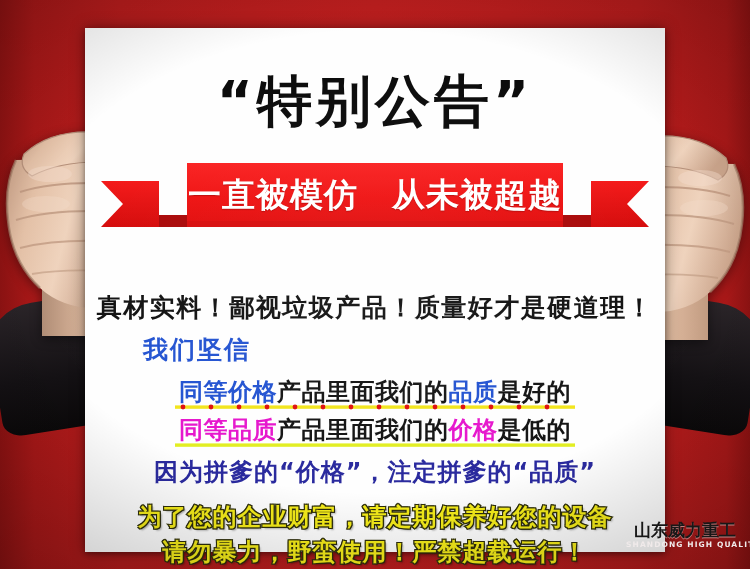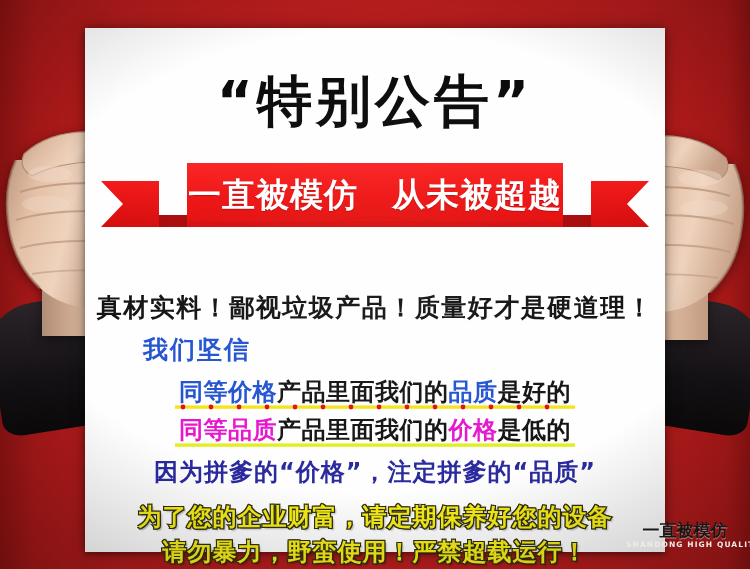--- a/index.html
+++ b/index.html
@@ -379,17 +379,17 @@
 
       <div class="warn one">为了您的企业财富，请定期保养好您的设备</div>
       <div class="warn two">请勿暴力，野蛮使用！严禁超载运行！</div>
 
     </div>
   </div>
 
   <div class="bg-vignette" style="pointer-events:none;"></div>
 
   <div class="watermark">
-    <div class="wm-cn">一直被模仿</div>
+    <div class="wm-cn">山东威力重工</div>
     <div class="wm-en">SHANDONG HIGH QUALITY</div>
   </div>
 
 </div>
 
 </body></html>

